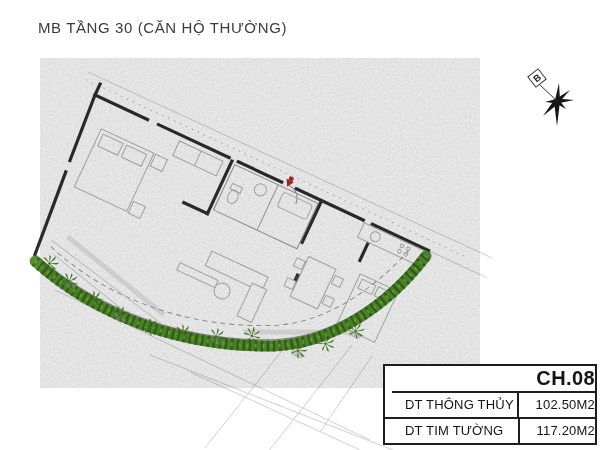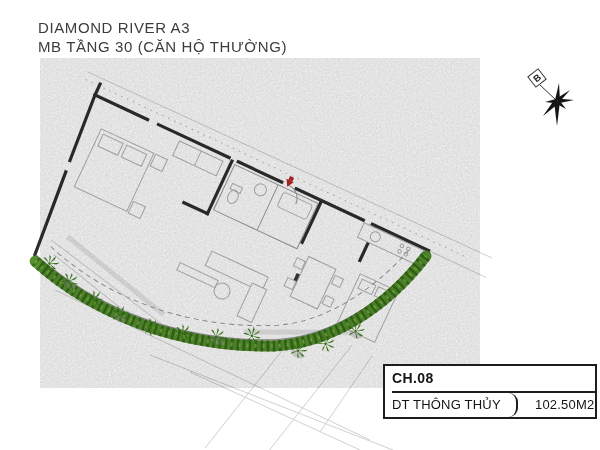--- a/index.html
+++ b/index.html
@@ -31,35 +31,34 @@
   .marker{fill:var(--marker,#b92626);}
   .compass-shape{fill:#161616;}
   .column{fill:#3a3a3a;}
 
   .info-table{
     position:absolute;left:383px;top:364px;width:210px;
     background:#fff;border:2px solid var(--tableBorder,#1d1d1d);
     color:#141414;
   }
   .t-header{
-    height:25px;line-height:25px;text-align:left;
-    font-weight:bold;font-size:14px;letter-spacing:.4px;
+    height:25px;line-height:25px;text-align:right;
+    font-weight:bold;font-size:20px;letter-spacing:.4px;
     border-bottom:2px solid var(--tableBorder,#1d1d1d);
     margin-left:7px;
   }
   .t-row{display:flex;height:24px;line-height:24px;font-size:13px;letter-spacing:.2px;}
   .t-row + .t-row{border-top:2px solid var(--tableBorder,#1d1d1d);}
-  .t-label{width:124px;padding-left:7px;border-right:2px solid var(--tableBorder,#1d1d1d);white-space:nowrap;border-radius:9px;}
+  .t-label{width:124px;padding-left:20px;border-right:2px solid var(--tableBorder,#1d1d1d);white-space:nowrap;}
   .t-value{flex:1;padding-left:17px;white-space:nowrap;}
 </style>
 </head>
 <body>
 
 <div class="title-block">
-  <div>DIAMOND RIVER A3</div>
   <div>MB TẦNG 30 (CĂN HỘ THƯỜNG)</div>
 </div>
 
 <svg class="plan" width="600" height="450" viewBox="0 0 600 450">
   <defs>
     <g id="palm">
       <polygon points="0,0 -8.5,-3.1 -5.9,-3.7"></polygon>
       <polygon points="0,0 -3.8,-8.2 -1.6,-6.8"></polygon>
       <polygon points="0,0 2.6,-9.7 3.2,-6.2"></polygon>
       <polygon points="0,0 8.7,-5 6.7,-2.2"></polygon>
@@ -205,13 +204,17 @@
     </g>
   </g>
 </svg>
 
 <div class="info-table">
   <div class="t-header">CH.08</div>
   <div class="t-row">
     <div class="t-label">DT THÔNG THỦY</div>
     <div class="t-value">102.50M2</div>
   </div>
+  <div class="t-row">
+    <div class="t-label">DT TIM TƯỜNG</div>
+    <div class="t-value">117.20M2</div>
+  </div>
 </div>
 
 </body></html>

